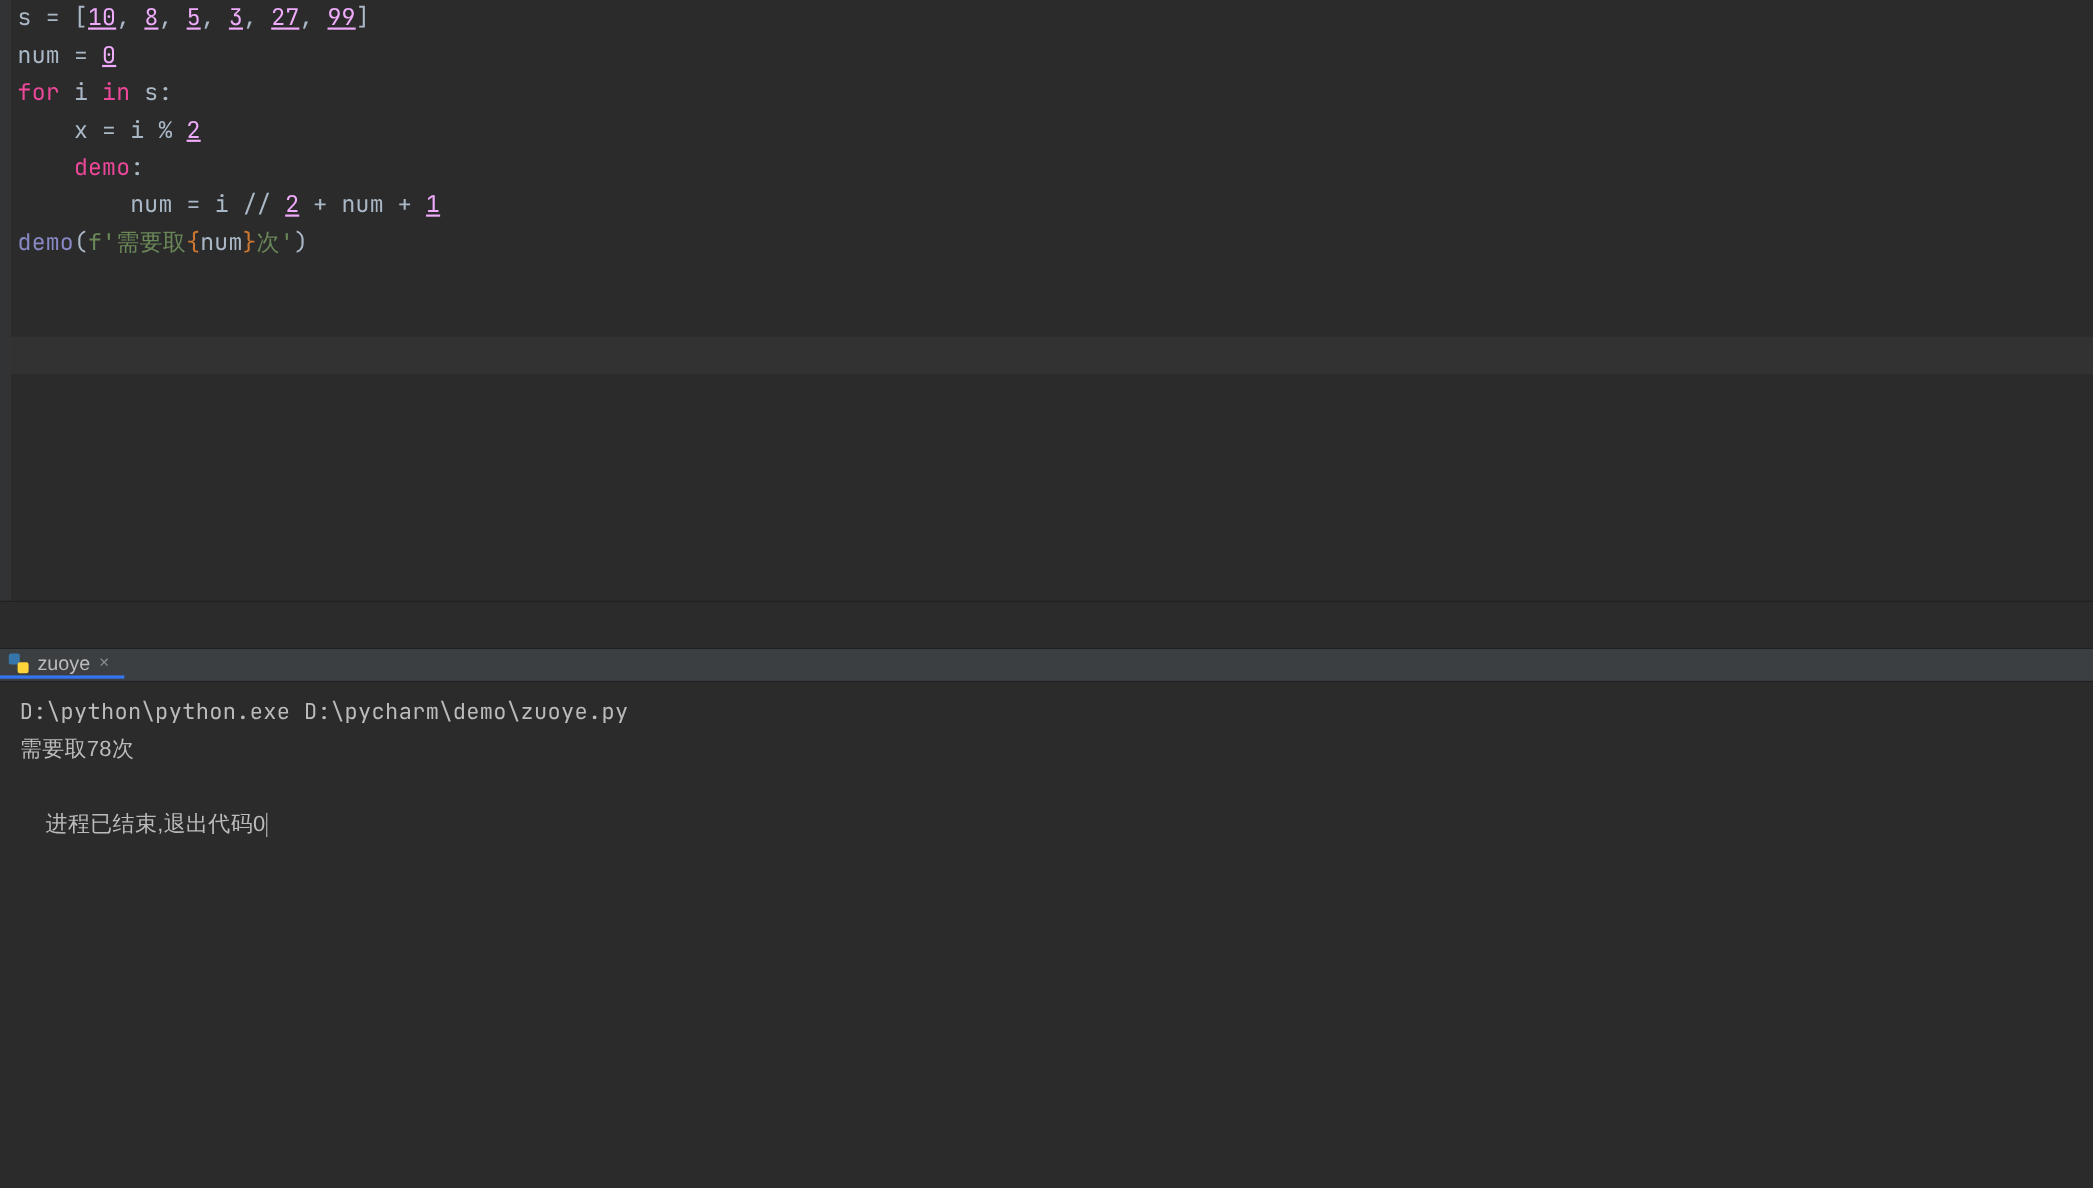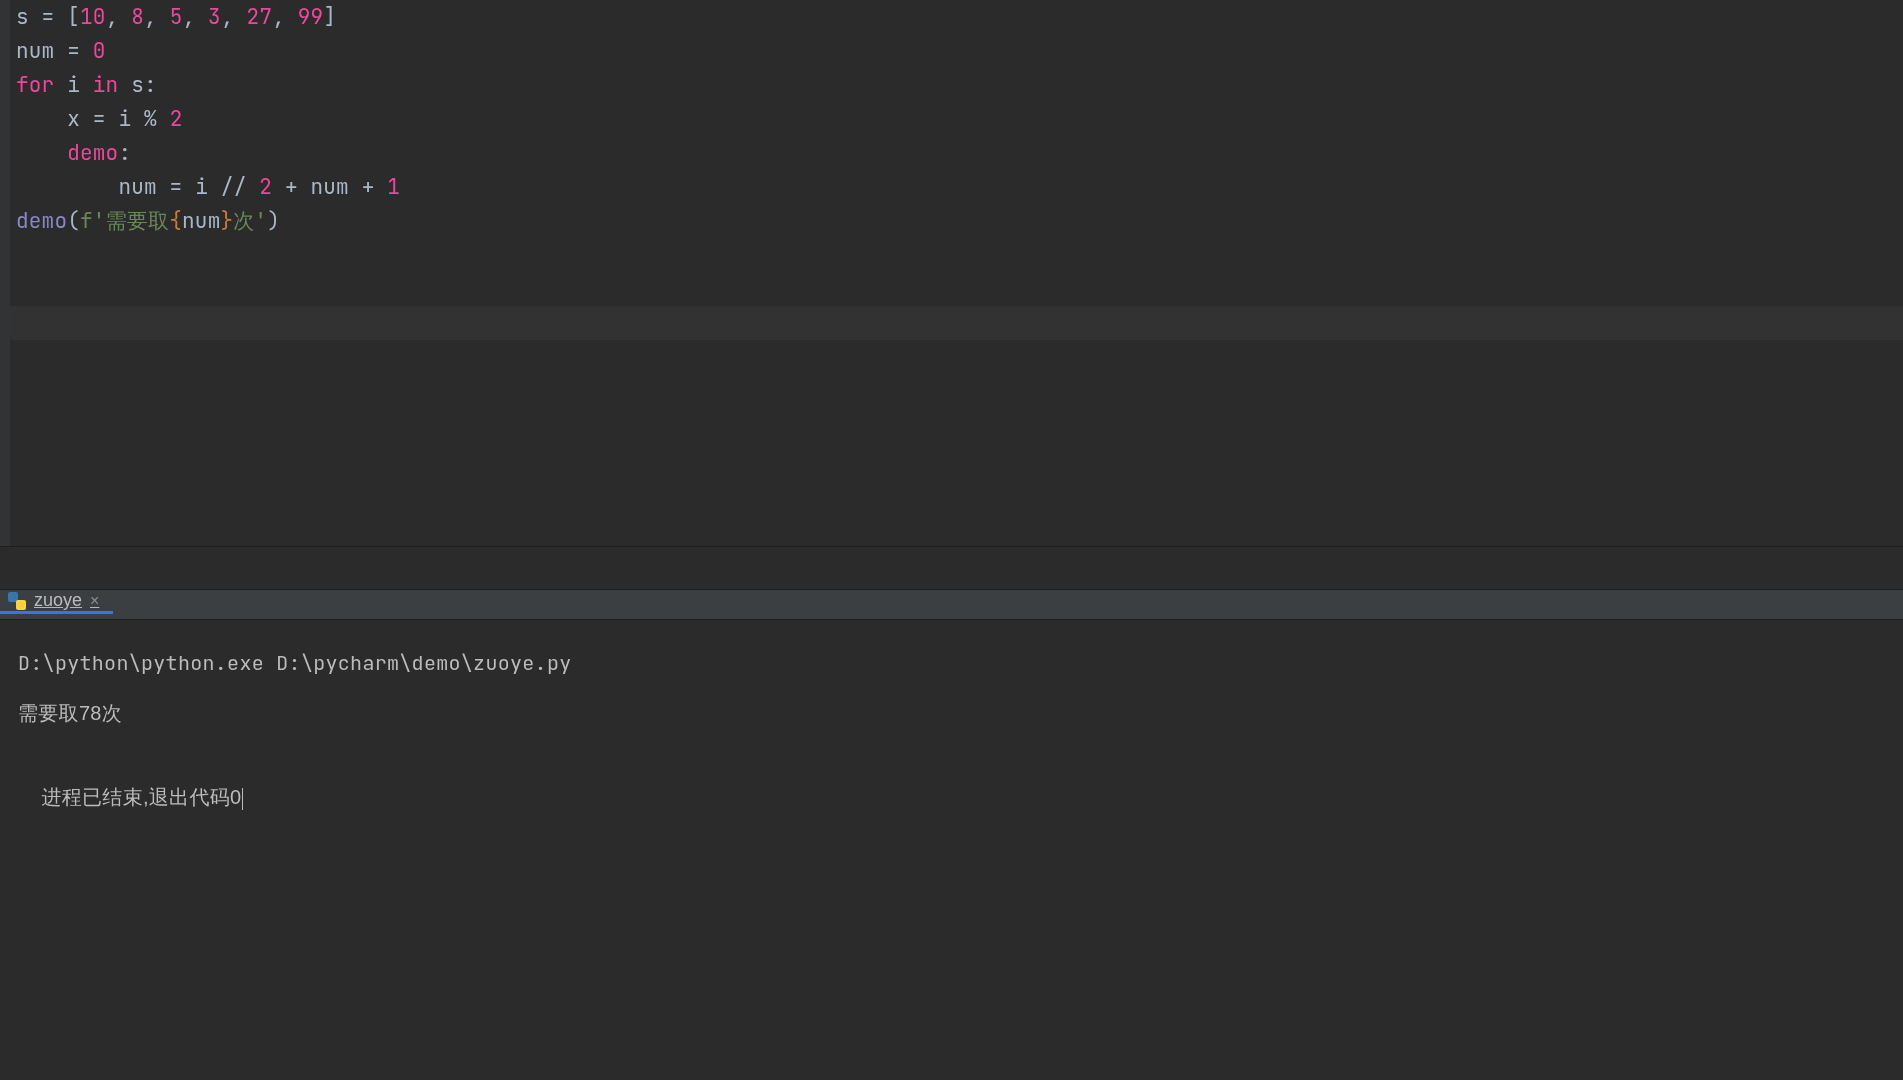--- a/index.html
+++ b/index.html
@@ -26,21 +26,21 @@
     background: #313335;
   }
   .code-line {
     height: 34px;
     line-height: 34px;
     white-space: pre;
     letter-spacing: 0.2px;
   }
   .tok-default { color: #a9b7c6; }
   .tok-keyword { color: #ec4899; }
-  .tok-number  { color: #ec4899; }
+  .tok-number  { color: #f0abfc; text-decoration: underline; }
   .tok-builtin { color: #8888c6; }
   .tok-string  { color: #6a8759; }
   .tok-brace   { color: #cc7832; }
   .tok-op      { color: #a9b7c6; }
   .highlight-line {
     position: absolute;
     left: 10px; right: 0;
     top: 306px;
     height: 34px;
     background: #323232;
@@ -54,23 +54,22 @@
     background: #2b2b2b;
     border-top: 1px solid #1e1f22;
     border-bottom: 1px solid #1e1f22;
   }
 
   .run-tab-bar {
     width: 100%;
     height: 30px;
     background: #3c3f41;
     display: flex;
-    align-items: flex-start;
+    align-items: center;
     border-bottom: 1px solid #1e1f22;
-    text-decoration: underline;
   }
   .run-tab {
     display: flex;
     align-items: center;
     gap: 8px;
     padding: 0 14px 0 8px;
     background: #3c3f41;
     border-bottom: 3px solid #3574f0;
     color: #bbbbbb;
     font-size: 18px;
@@ -102,21 +101,20 @@
     font-size: 20px;
     line-height: 34px;
     letter-spacing: 0.3px;
   }
   .console .cn {
     font-family: "Microsoft YaHei", "PingFang SC", sans-serif;
   }
   .console-line {
     white-space: pre;
     color: #bbbbbb;
-    margin-top: 16px;
   }
   .cursor-bar {
     display: inline-block;
     width: 1px;
     height: 22px;
     background: #bbbbbb;
     vertical-align: middle;
     margin-left: 1px;
   }
 </style>

